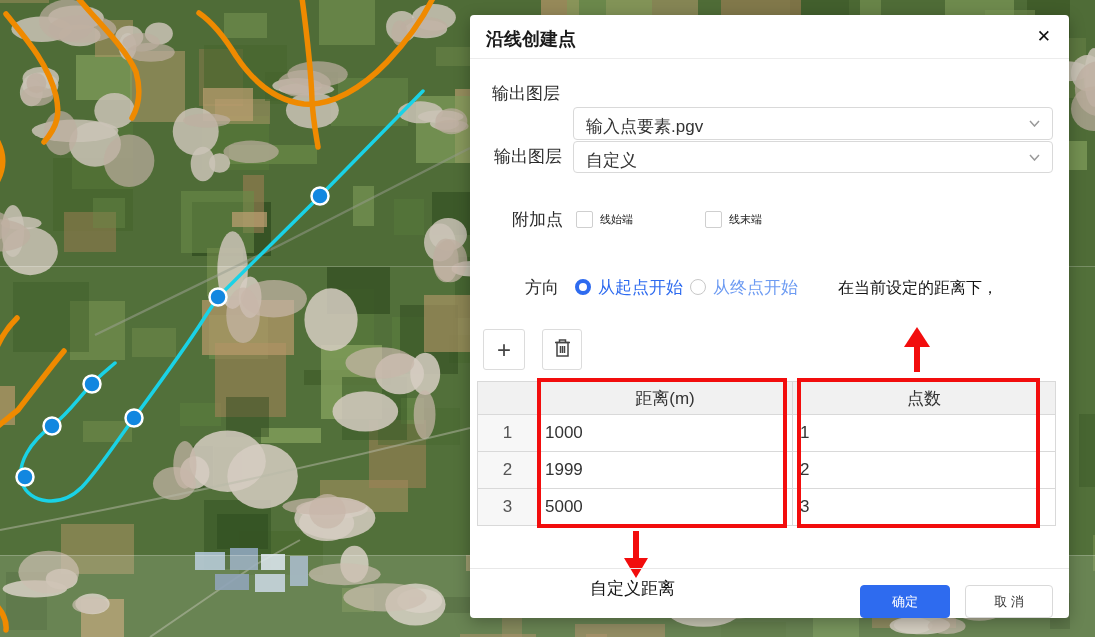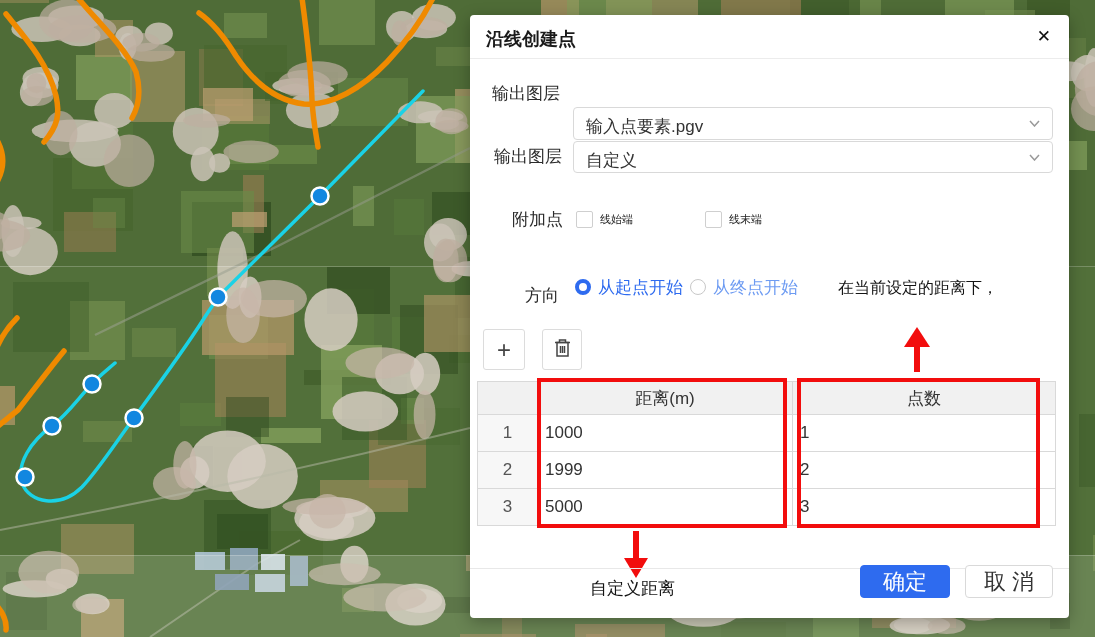--- a/index.html
+++ b/index.html
@@ -58,21 +58,21 @@
   .arrow-shaft { position:absolute; width:6px; background:var(--hl); }
   .arrow-head  { position:absolute; width:0; height:0; }
   .arrow-head.up   { border-left:13px solid transparent; border-right:13px solid transparent;
                      border-bottom:20px solid var(--hl); }
   .arrow-head.down { border-left:12px solid transparent; border-right:12px solid transparent;
                      border-top:20px solid var(--hl); }
 
   .note-distance { position:absolute; left:120px; top:562px; font-size:17px; color:#141414; }
 
   .dlg-footer-line { position:absolute; left:0; top:553px; width:100%; height:1px; background:#e8e8e8; }
-  .btn { position:absolute; top:550px; height:33px; border-radius:4px; font-size:22px;
+  .btn { position:absolute; top:570px; height:33px; border-radius:4px; font-size:13px;
          display:flex; align-items:center; justify-content:center; cursor:pointer;text-align:right; }
   .btn.ok { left:390px; width:90px; background:var(--accent); color:#fff; border:1px solid var(--accent); }
   .btn.cancel { left:495px; width:88px; background:#fff; color:#333; border:1px solid #d9d9d9; }
 </style>
 </head>
 <body>
 
 <div class="stage">
 
   <svg class="map" width="1095" height="637">
@@ -442,21 +442,21 @@
           </svg>
       </span>
     </div>
 
     <div class="fld-label" style="left:42px; top:196px;">附加点</div>
     <span class="checkbox" style="left:106px; top:196px;"></span>
     <span class="cb-label" style="left:130px; top:196px;">线始端</span>
     <span class="checkbox" style="left:235px; top:196px;"></span>
     <span class="cb-label" style="left:259px; top:196px;">线末端</span>
 
-    <div class="fld-label" style="left:55px; top:272px;">方向</div>
+    <div class="fld-label" style="left:55px; top:264px;">方向</div>
     <span class="radio on" style="left:105px; top:264px;"></span>
     <span class="rad-label sel" style="left:128px; top:264px;">从起点开始</span>
     <span class="radio off" style="left:220px; top:264px;"></span>
     <span class="rad-label unsel" style="left:243px; top:264px;">从终点开始</span>
 
     <div class="note-block">
       <div>在当前设定的距离下，</div>
     </div>
     <div class="arrow-head up" style="left:434px; top:312px;"></div>
     <div class="arrow-shaft" style="left:444px; top:330px; height:27px;"></div>

